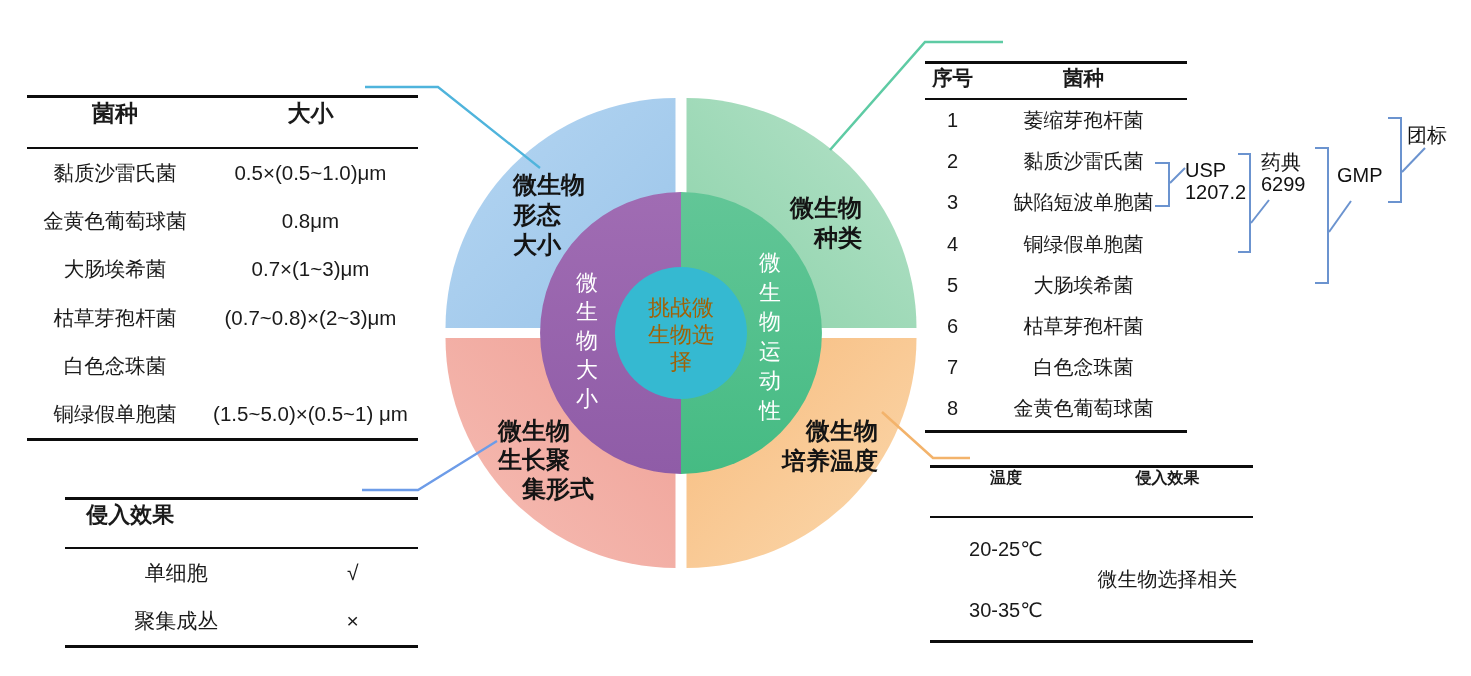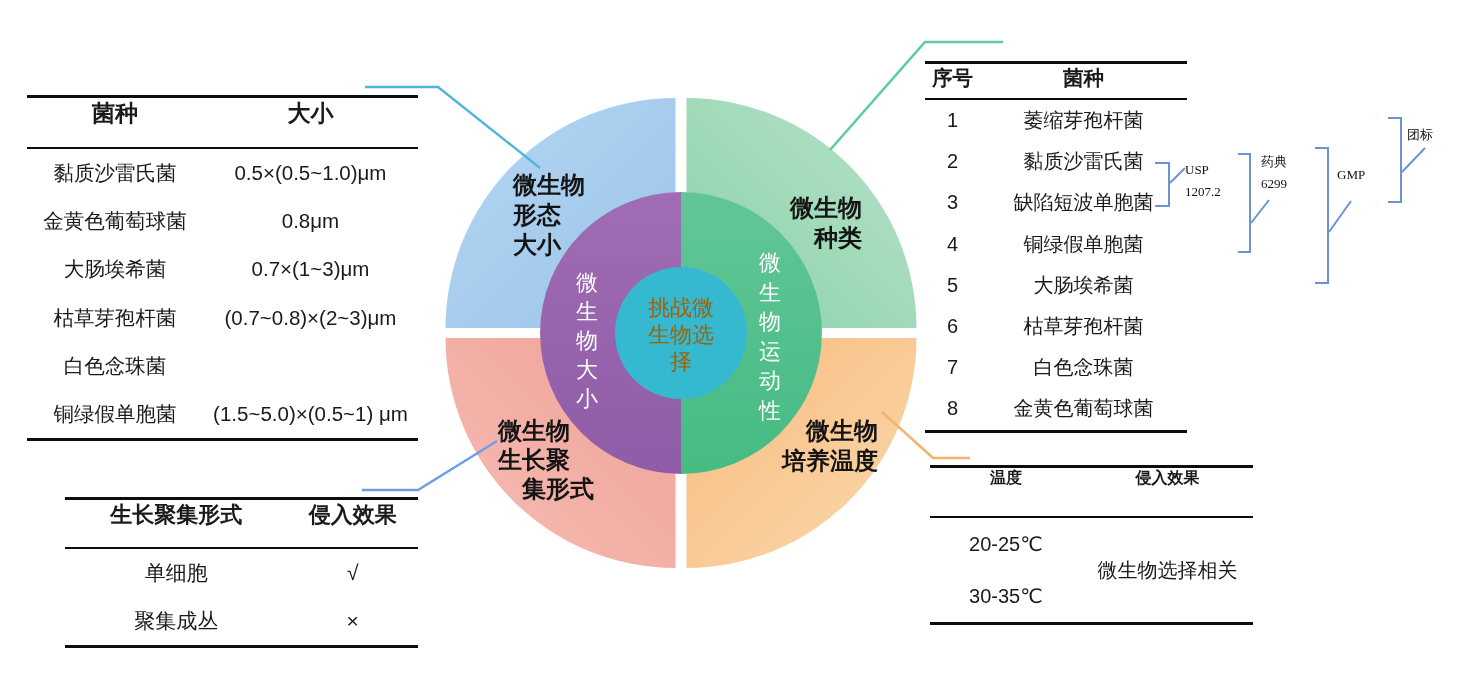--- a/index.html
+++ b/index.html
@@ -30,42 +30,42 @@
   .species-table{left:925px;top:61px;width:262px;font-size:20px;}
   .species-table .thead{height:34px;font-size:20.5px;}
   .species-table .trow{height:41.2px;}
   .species-table .c1{width:21%;}
   .species-table .c2{width:79%;}
 
   .temp-table{left:930px;top:465px;width:323px;font-size:20px;}
   .temp-table .thead{height:48px;font-size:16px;}
   .temp-table .c1{width:47%;}
   .temp-table .c2{width:53%;}
-  .temp-body{display:flex;height:104px;}
+  .temp-body{display:flex;height:122px;}
   .temp-body .tempcol{width:47%;display:flex;flex-direction:column;}
   .temp-body .tempcol div{flex:1;display:flex;align-items:center;justify-content:center;}
   .temp-body .effectcol{width:53%;display:flex;align-items:center;justify-content:center;text-align:left;}
 
   
   .lines{white-space:pre-line;}
   .qlabel{position:absolute;font-weight:bold;color:#141414;font-size:24px;line-height:30px;}
   .q-tl{left:513px;top:170px;width:120px;text-align:left;}
   .q-tr{left:762px;top:193px;width:100px;text-align:right;}
   .q-bl{left:498px;top:416px;width:130px;text-align:left;line-height:29px;}
   .q-br{left:758px;top:416px;width:120px;text-align:right;line-height:30px;}
 
   .vtext{position:absolute;color:#fff;font-size:22px;text-align:center;white-space:pre-line;}
   .v-left{left:573px;top:268px;width:28px;line-height:29px;}
   .v-right{left:756px;top:248px;width:28px;line-height:29.5px;}
 
   .center-label{position:absolute;left:601px;top:294px;width:160px;text-align:center;
     color:#a16207;font-size:22px;line-height:27px;white-space:pre-line;}
 
   
-  .ann{position:absolute;font-size:13px;line-height:22px;color:#111;white-space:pre-line;font-family:Liberation Serif, serif;}
+  .ann{position:absolute;font-size:20px;line-height:22px;color:#111;white-space:pre-line;}
   .ann-usp{left:1185px;top:159px;}
   .ann-pharm{left:1261px;top:151px;}
   .ann-gmp{left:1337px;top:164px;}
   .ann-group{left:1407px;top:124px;}
 </style>
 </head>
 <body>
 
 <div class="stage">
 
@@ -184,21 +184,20 @@
 
         <div class="trow">
           <span class="c1">铜绿假单胞菌</span>
           <span class="c2">(1.5~5.0)×(0.5~1) μm</span>
         </div>
       </div>
   </div>
 
   <div class="dtable growth-table">
     <div class="thead">
-      <span class="c1">生长聚集形式</span>
       <span class="c2">侵入效果</span>
     </div>
     <div>
 
         <div class="trow">
           <span class="c1">单细胞</span>
           <span class="c2">√</span>
         </div>
 
         <div class="trow">

